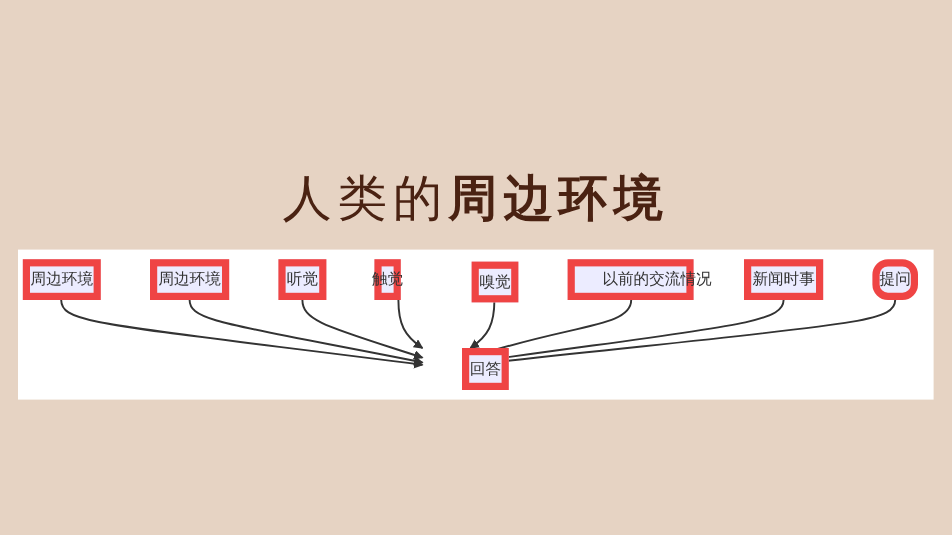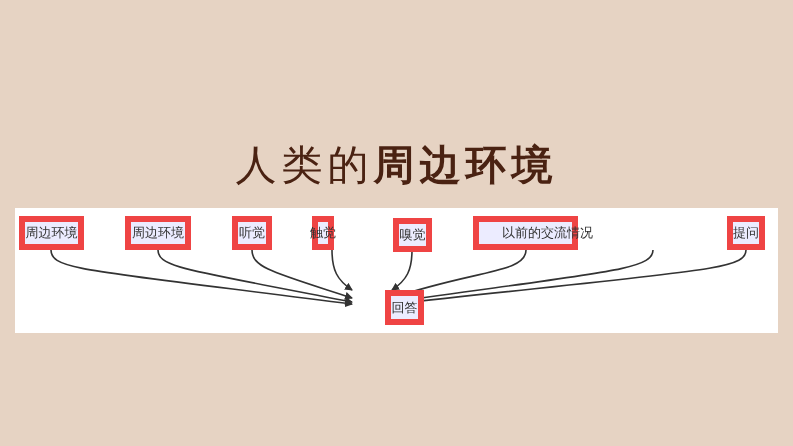--- a/index.html
+++ b/index.html
@@ -51,16 +51,17 @@
       <path d="M731,42 C731,62 690,62 377,96" marker-end="url(#arr)"></path>
     </g>
   </svg>
 
   <div class="node" style="left:4px;top:8px;width:65px;">周边环境</div>
   <div class="node" style="left:110px;top:8px;width:66px;">周边环境</div>
   <div class="node" style="left:217px;top:8px;width:40px;font-family:Liberation Mono, monospace;">听觉</div>
   <div class="node" style="left:297px;top:8px;width:22px;">触觉</div>
   <div class="node" style="left:378px;top:10px;width:39px;">嗅觉</div>
   <div class="node" style="left:458px;top:8px;width:105px;padding-left:44px;">以前的交流情况</div>
-  <div class="node" style="left:712px;top:8px;width:38px;">提问</div>
+  <div class="node" style="left:605px;top:8px;width:66px;">新闻时事</div>
+  <div class="node" style="left:712px;top:8px;width:38px;border-radius:13px;">提问</div>
 
   <div class="node" style="left:338px;top:82px;width:39px;height:35px;margin-left:32px;">回答</div>
 </div>
 
 </body></html>

